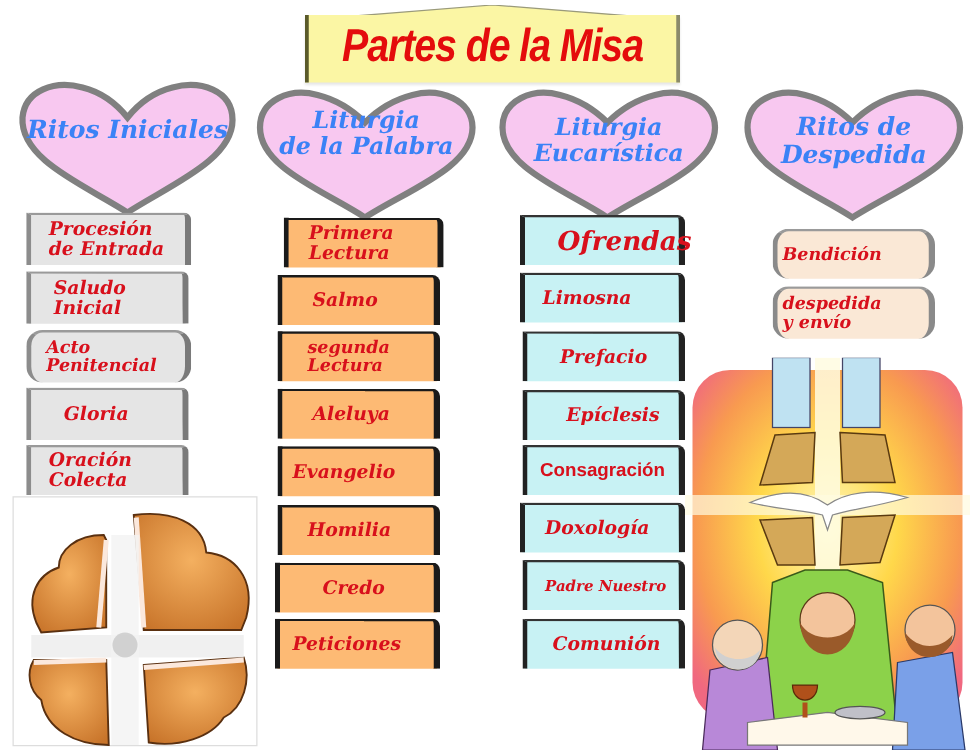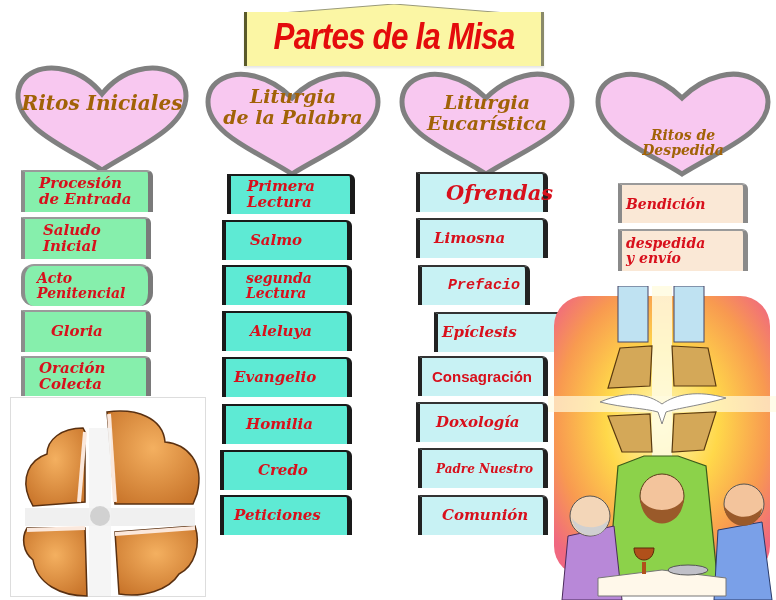--- a/index.html
+++ b/index.html
@@ -19,35 +19,35 @@
     position: absolute; left: 0; right: 0; top: 4px; text-align: center;
     font-family: "Liberation Sans", sans-serif; font-weight: bold; font-style: italic;
     font-size: 37px; color: #e40c0c; letter-spacing: -1px;
     transform: scaleX(0.85);
   }
 
   .heart { position: absolute; width: 182px; height: 112px; }
   .heart svg { position: absolute; left: 0; top: 0; width: 100%; height: 100%; }
   .heart-label {
     position: absolute; left: 0; right: 0; text-align: center;
-    color: #a16207; font-style: italic; font-weight: bold;
+    color: #3b82f6; font-style: italic; font-weight: bold;
     font-family: "DejaVu Serif", serif; line-height: 1.1;
   }
 
   .box {
     position: absolute; height: 40px;
     display: flex; align-items: center;
     color: #d8101c; font-style: italic; font-weight: bold;
     font-family: "DejaVu Serif", serif; line-height: 1.05;
     border-radius: 0 6px 0 0;
   }
-  .box.green  { background: #86efac; border-left: 4px solid #8c8c8c; border-right: 5px solid #7a7a7a; border-top: 2px solid #9a9a9a; }
-  .box.yellow { background: #5eead4; border-left: 4px solid #1a1a1a; border-right: 5px solid #1a1a1a; border-top: 2px solid #1a1a1a; }
+  .box.green  { background: #e5e5e5; border-left: 4px solid #8c8c8c; border-right: 5px solid #7a7a7a; border-top: 2px solid #9a9a9a; }
+  .box.yellow { background: #fdba74; border-left: 4px solid #1a1a1a; border-right: 5px solid #1a1a1a; border-top: 2px solid #1a1a1a; }
   .box.cyan   { background: #c8f2f4; border-left: 4px solid #222; border-right: 5px solid #222; border-top: 2px solid #333; }
-  .box.peach  { background: #fae8d6; border-left: 4px solid #8a8a8a; border-right: 5px solid #8a8a8a; border-top: 2px solid #9a9a9a; }
+  .box.peach  { background: #fae8d6; border-left: 4px solid #8a8a8a; border-right: 5px solid #8a8a8a; border-top: 2px solid #9a9a9a; border-radius: 13px; }
 
   .img-panel { position: absolute; }
 </style>
 </head>
 <body>
 
 <svg class="title-roof" viewBox="0 0 300 12" preserveAspectRatio="none">
   <polygon points="0,12 150,0 300,12" fill="#fbf6a4" stroke="#9a9a7a" stroke-width="1"></polygon>
 </svg>
 <div class="title-box">
@@ -78,21 +78,21 @@
   <div class="heart-label" style="top:24px;font-size:19px;">
     <div>Liturgia</div>
     <div>Eucarística</div>
   </div>
 </div>
 
 <div class="heart" style="left:592px;top:68px;">
   <svg viewBox="0 0 182 112">
     <path d="M90 106 C56 84 6 66 6 34 C6 12 30 2 52 8 C68 12 80 20 90 30 C100 20 112 12 128 8 C150 2 176 12 176 34 C176 66 124 84 90 106 Z" fill="#f8c8f0" stroke="#808080" stroke-width="5"></path>
   </svg>
-  <div class="heart-label" style="top:22px;font-size:14px;margin-top:38px;">
+  <div class="heart-label" style="top:22px;font-size:20px;">
     <div>Ritos de</div>
     <div>Despedida</div>
   </div>
 </div>
 
 <div class="box green" style="left:21px;top:170px;width:132px;height:42px;font-size:15px;padding-left:14px;">
   <div>
       <div>Procesión</div>
       <div>de Entrada</div>
     </div>
@@ -149,24 +149,24 @@
 <div class="box yellow" style="left:220px;top:495px;width:132px;height:40px;font-size:15px;padding-left:10px;">
   <div>Peticiones</div>
 </div>
 
 <div class="box cyan" style="left:416px;top:172px;width:132px;height:40px;font-size:21px;padding-left:26px;">
   <div>Ofrendas</div>
 </div>
 <div class="box cyan" style="left:416px;top:218px;width:132px;height:40px;font-size:15px;padding-left:14px;">
   <div>Limosna</div>
 </div>
-<div class="box cyan" style="left:418px;top:265px;width:112px;height:40px;font-size:15px;padding-left:26px;font-family:Liberation Mono, monospace;">
+<div class="box cyan" style="left:418px;top:265px;width:130px;height:40px;font-size:15px;padding-left:26px;">
   <div>Prefacio</div>
 </div>
-<div class="box cyan" style="left:418px;top:312px;width:130px;height:40px;font-size:15px;padding-left:4px;margin-left:16px;">
+<div class="box cyan" style="left:418px;top:312px;width:130px;height:40px;font-size:15px;padding-left:31px;">
   <div>Epíclesis</div>
 </div>
 <div class="box cyan" style="left:418px;top:356px;width:130px;height:40px;font-size:15px;padding-left:10px;font-style:normal;font-family:'Liberation Sans',sans-serif;">
   <div>Consagración</div>
 </div>
 <div class="box cyan" style="left:416px;top:402px;width:132px;height:40px;font-size:15px;padding-left:16px;">
   <div>Doxología</div>
 </div>
 <div class="box cyan" style="left:418px;top:448px;width:130px;height:40px;font-size:12px;padding-left:14px;">
   <div>Padre Nuestro</div>

